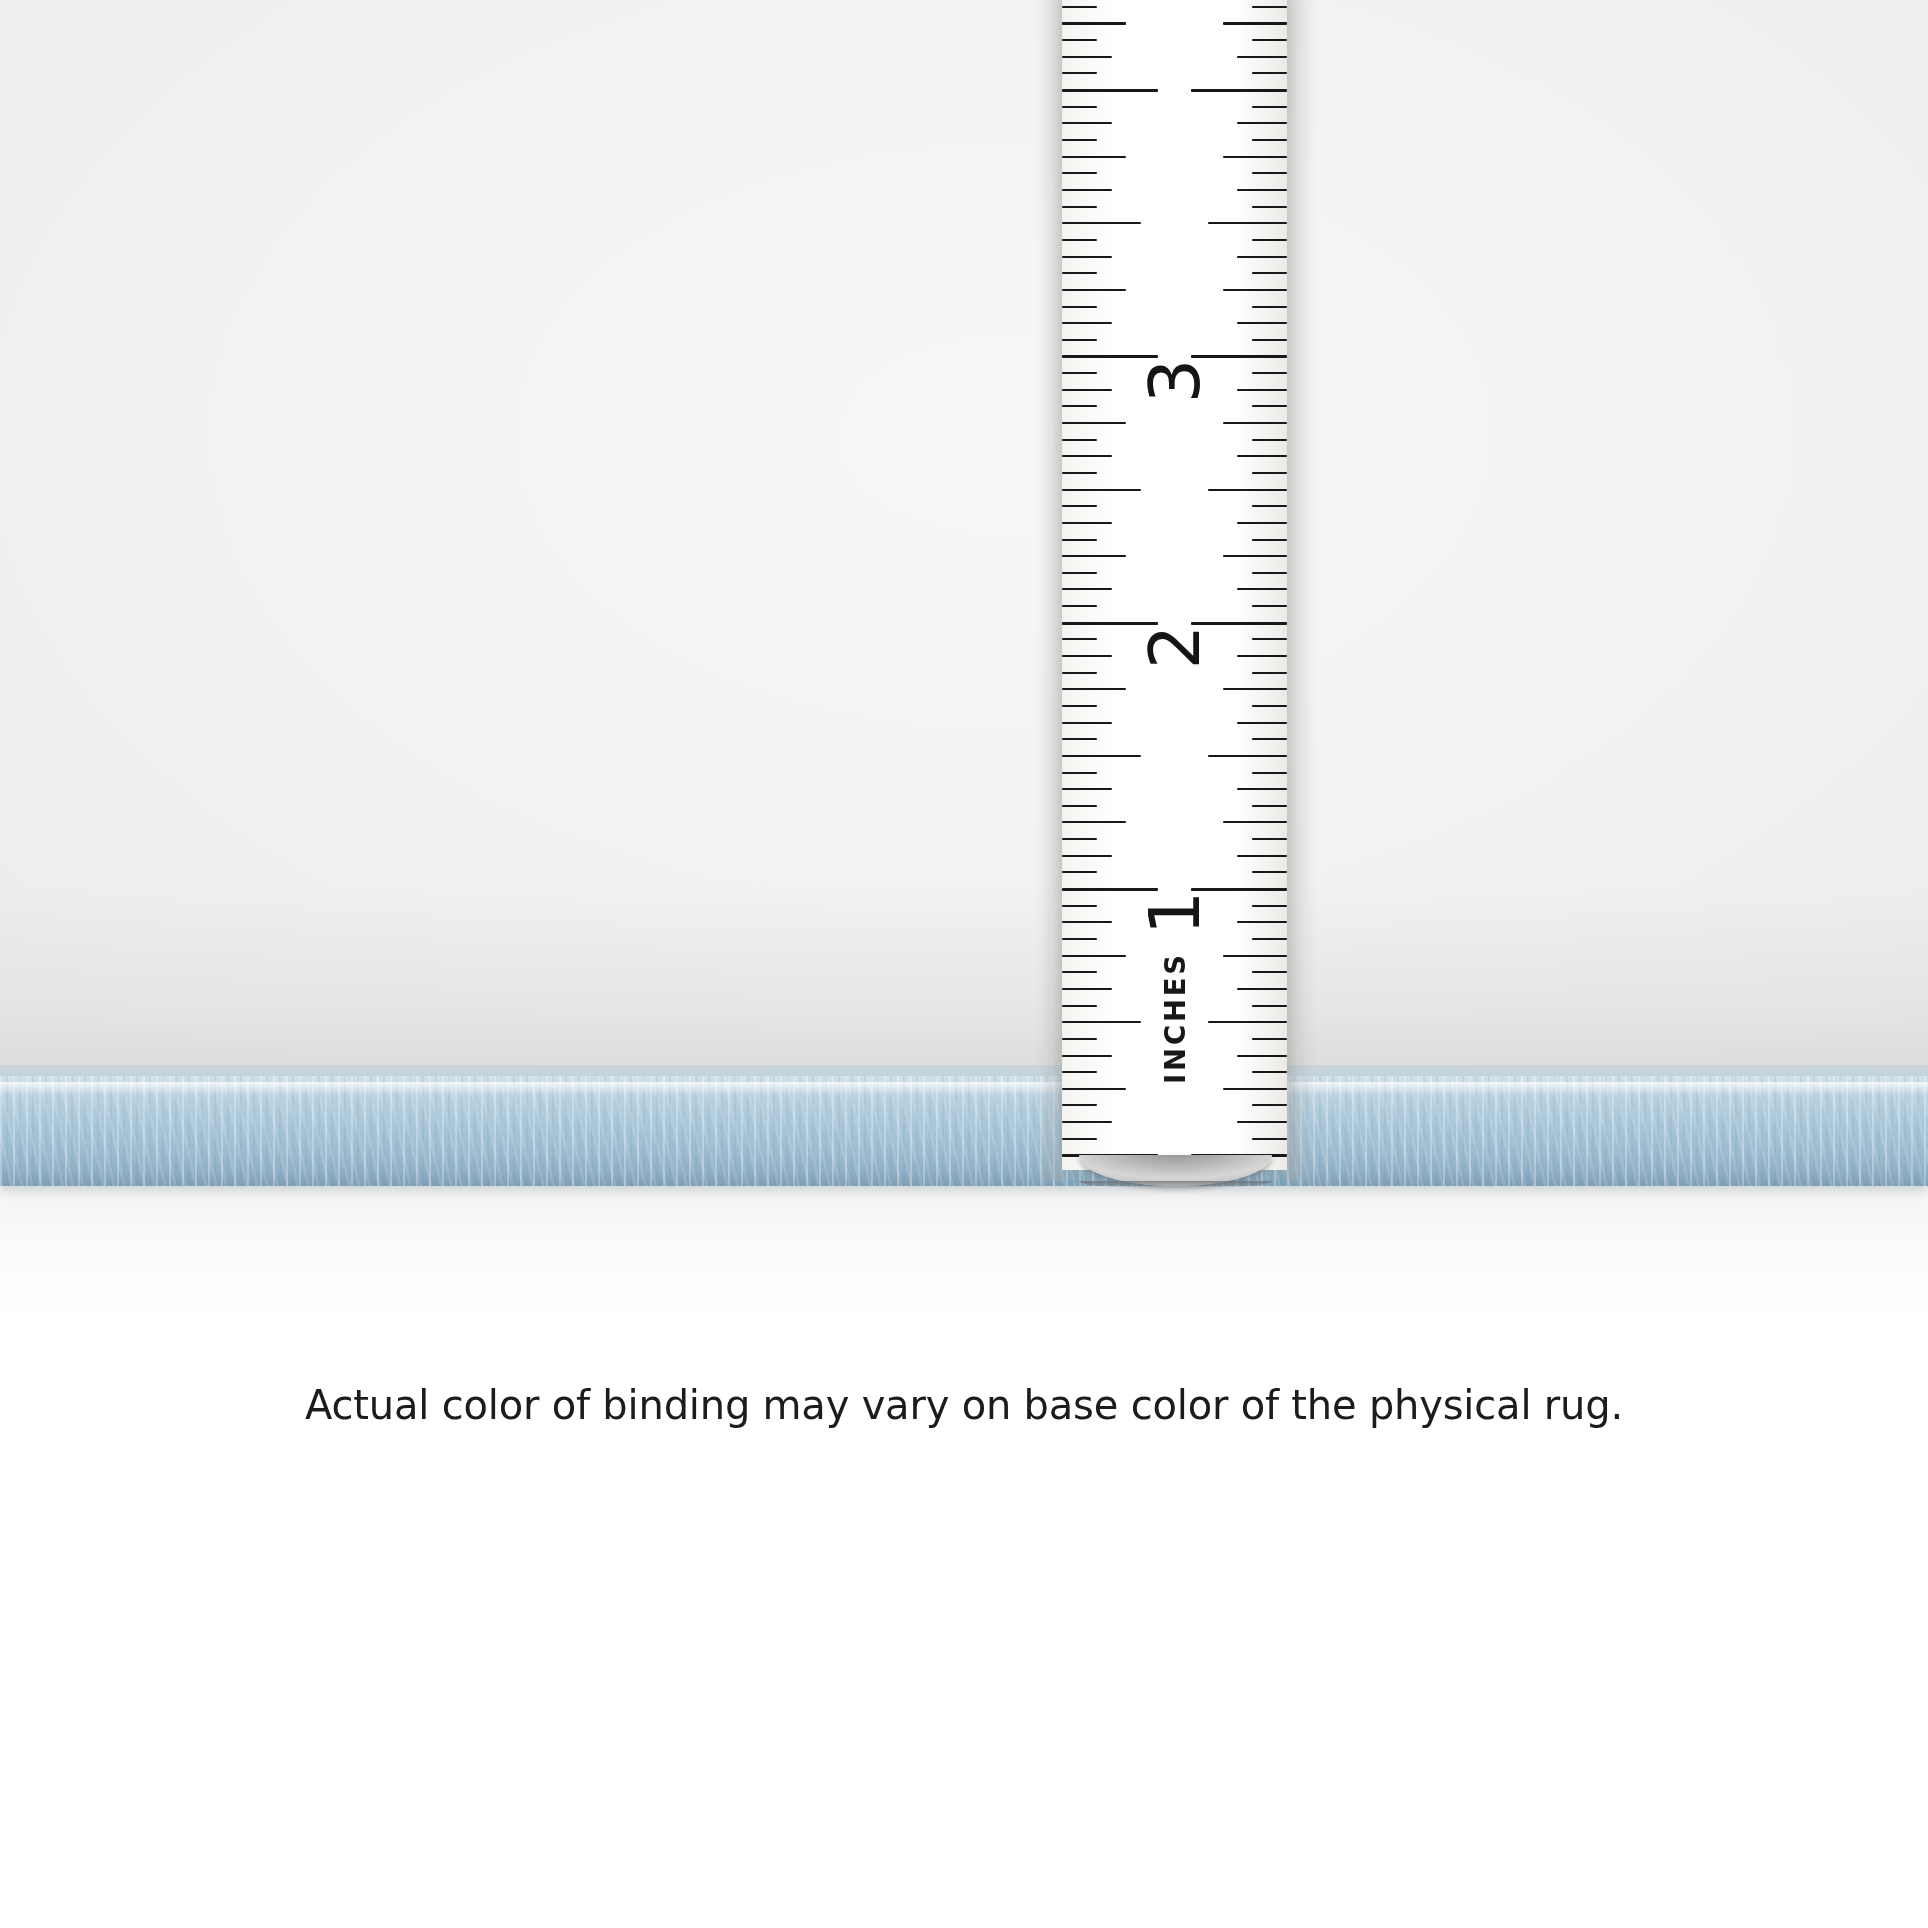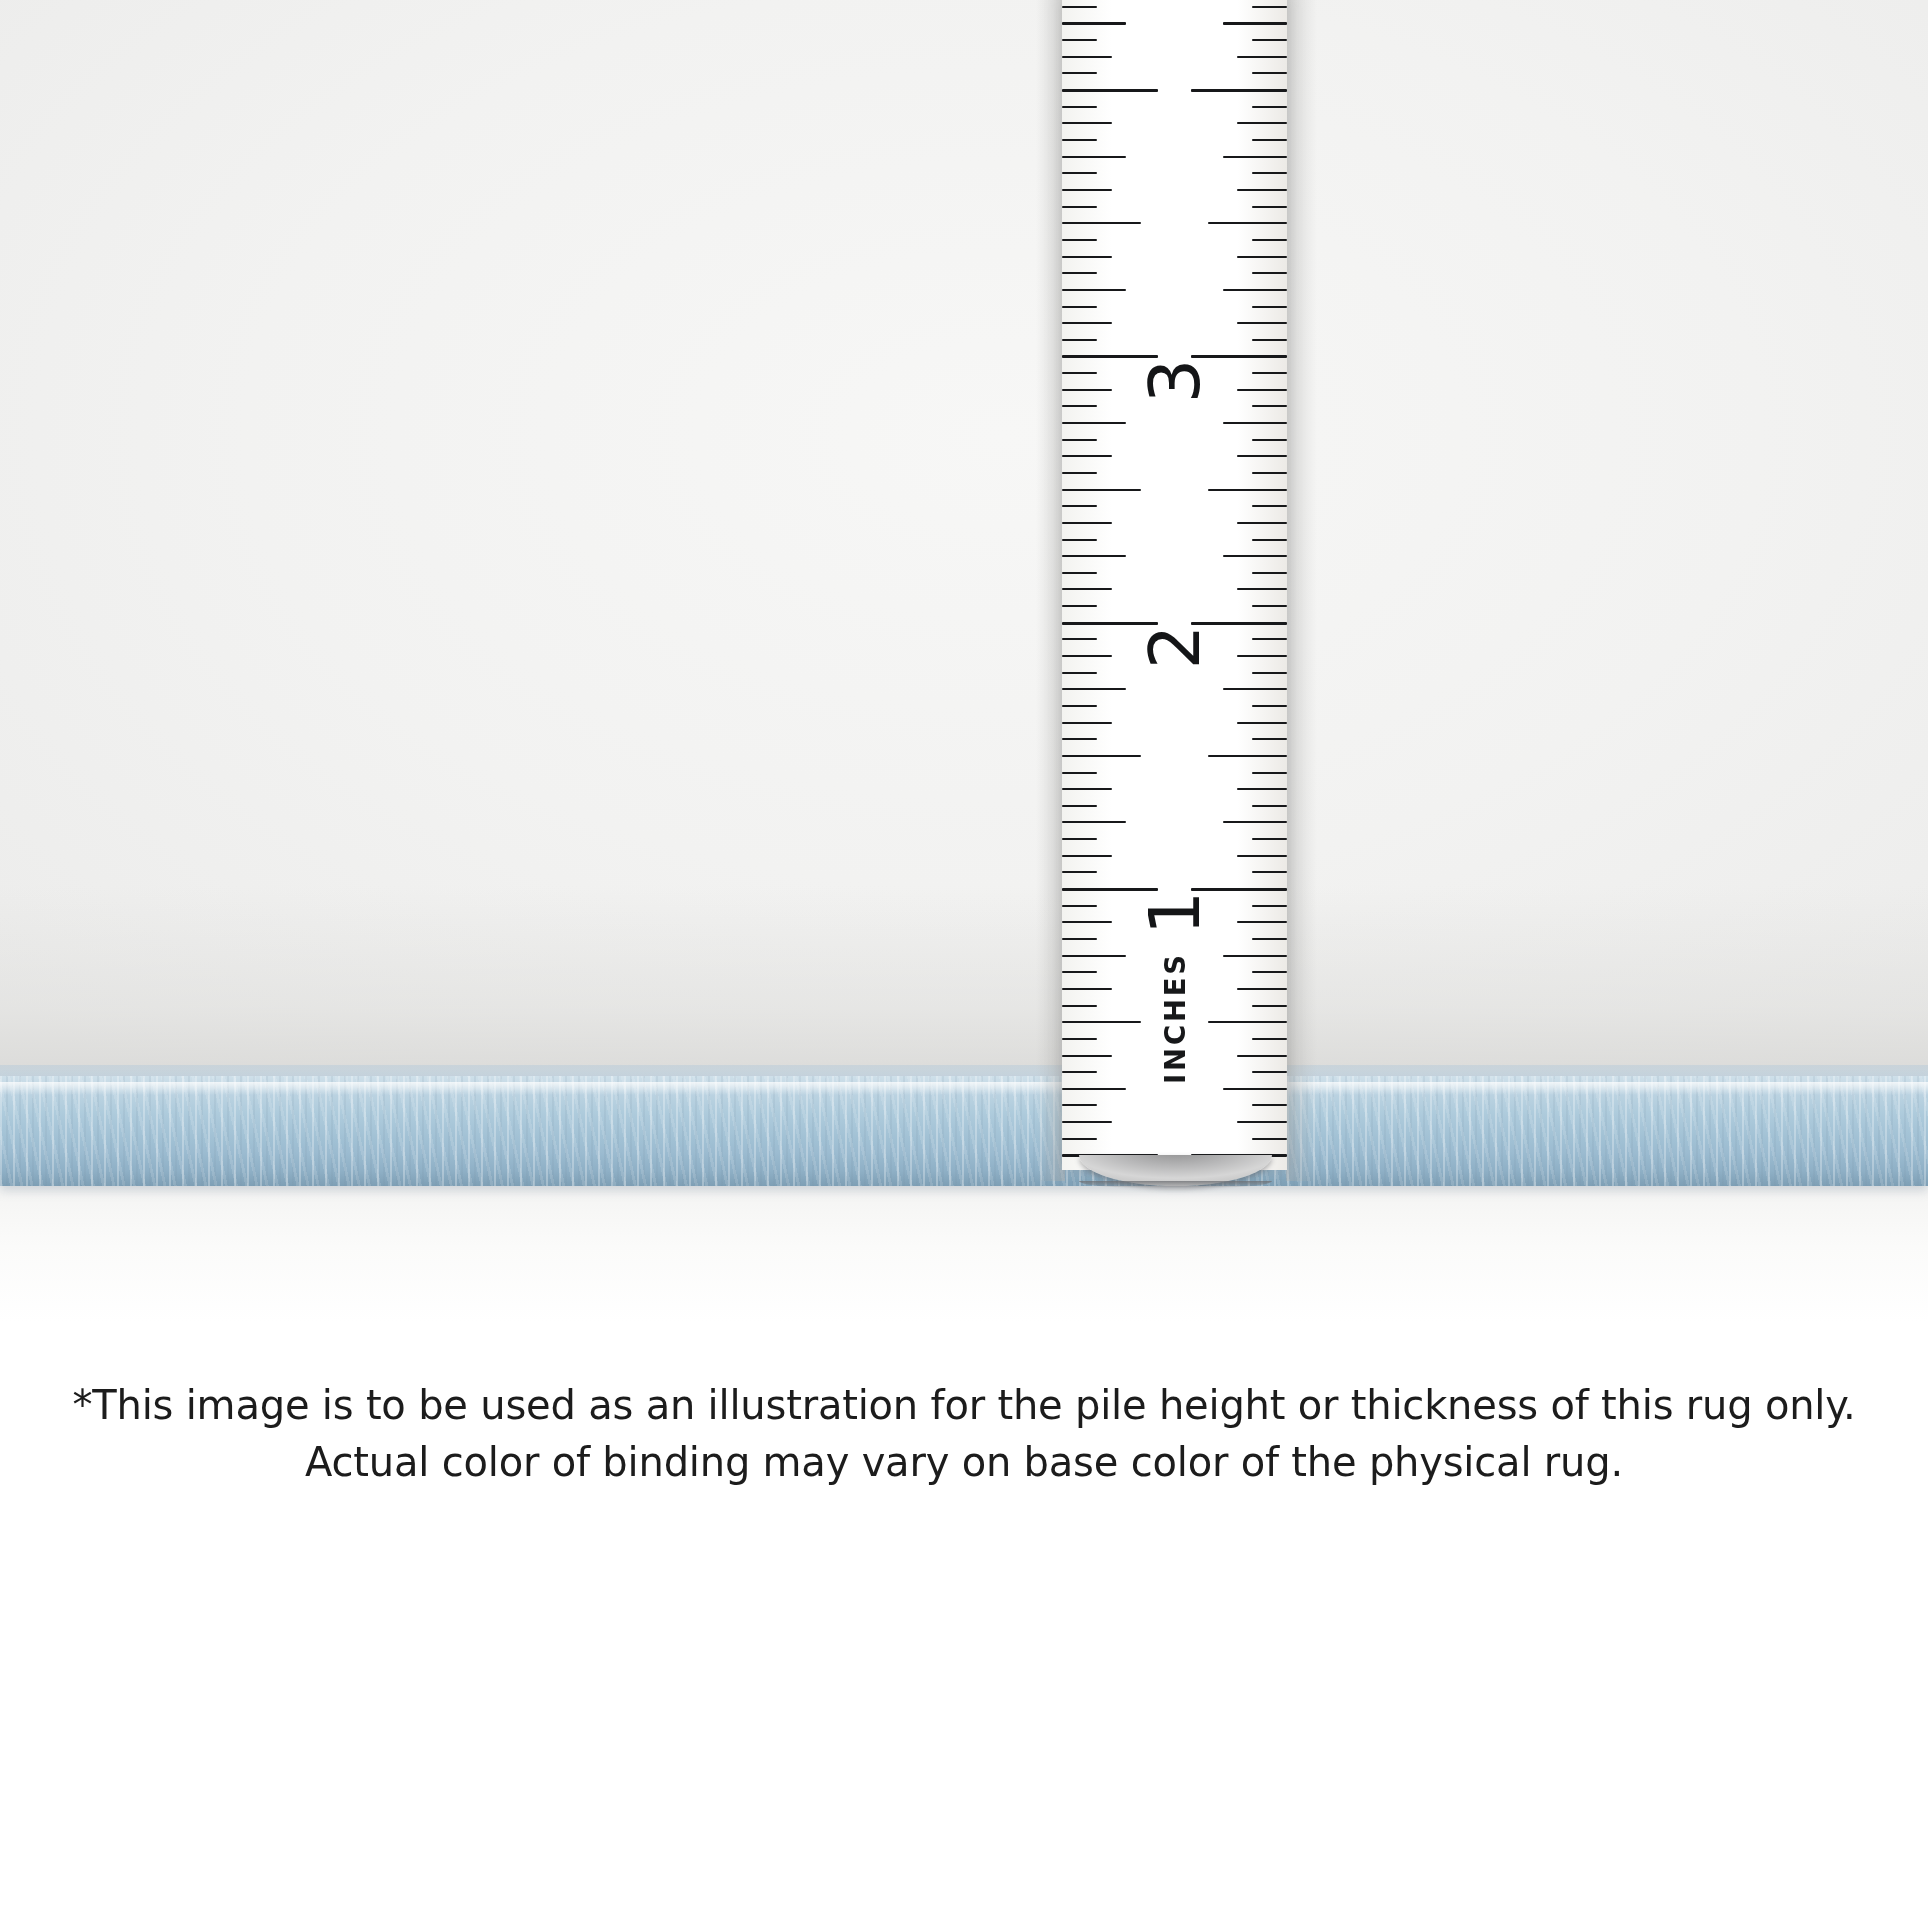--- a/index.html
+++ b/index.html
@@ -408,18 +408,17 @@
         <div class="ruler-number" style="top: 386px;">3</div>
         <div class="ruler-inches-label" style="top: 1023px;">INCHES</div>
       </div>
 
     <div class="tape-clip"></div>
     <div class="tape-clip-edge"></div>
 
   </div>
 
   <div class="caption">
-    <span class="line">*This image is to be used as an illustration for the pile height or thickness of this rug only.</span>
     <span class="line">Actual color of binding may vary on base color of the physical rug.</span>
   </div>
 
 </div>
 
 
 </body></html>

